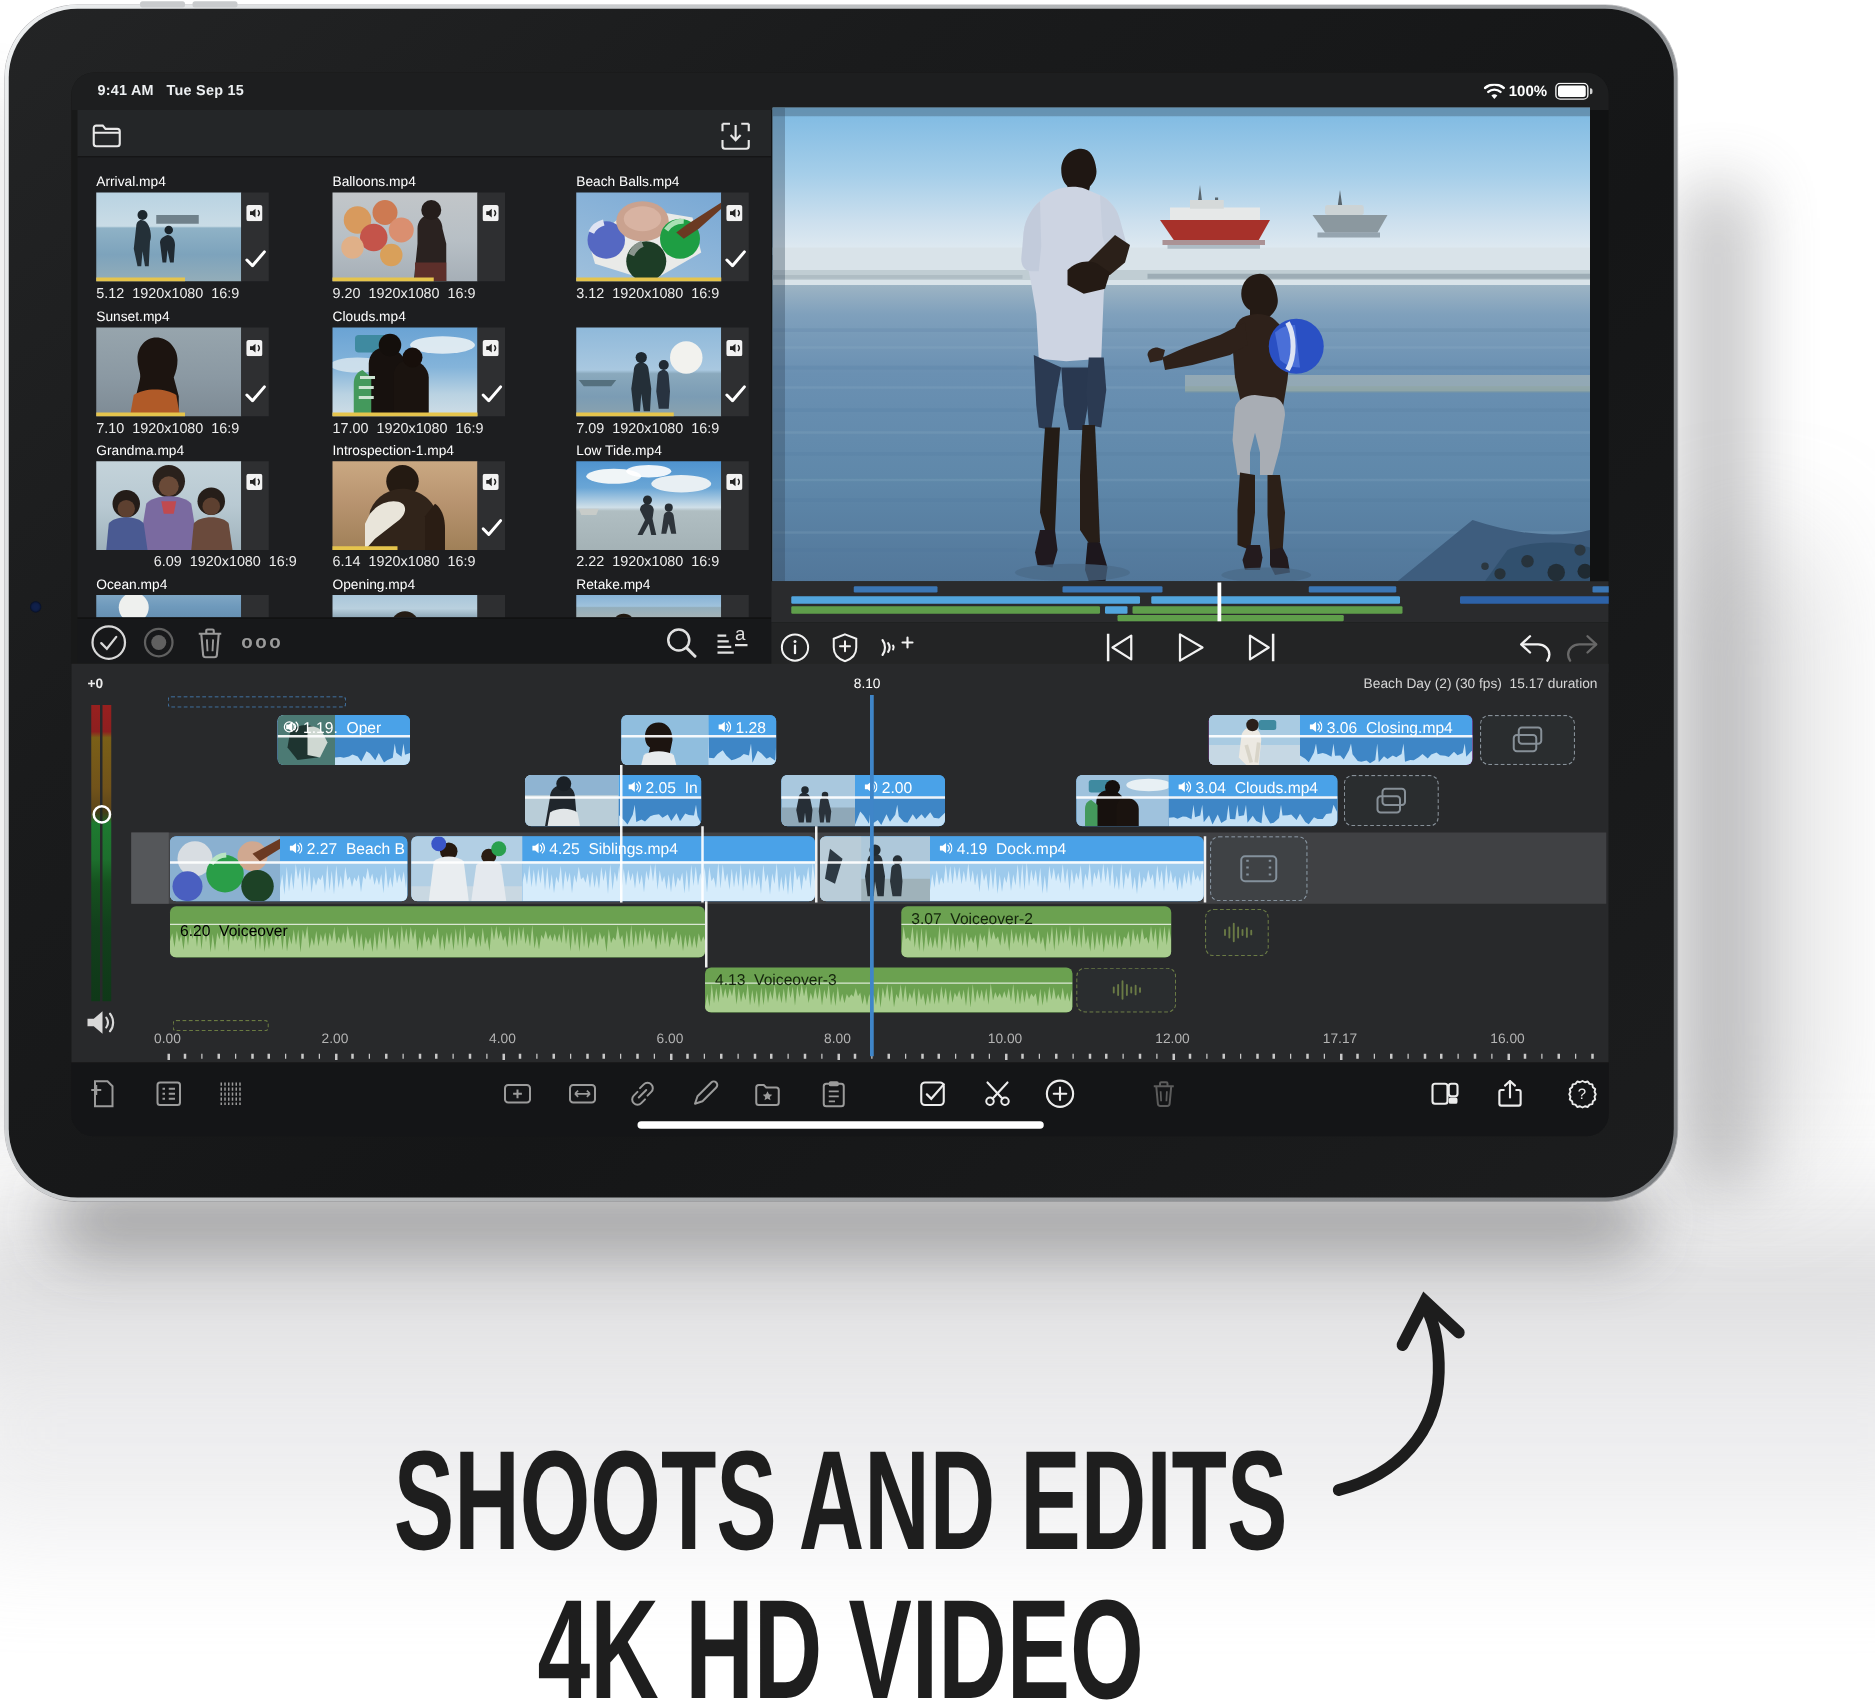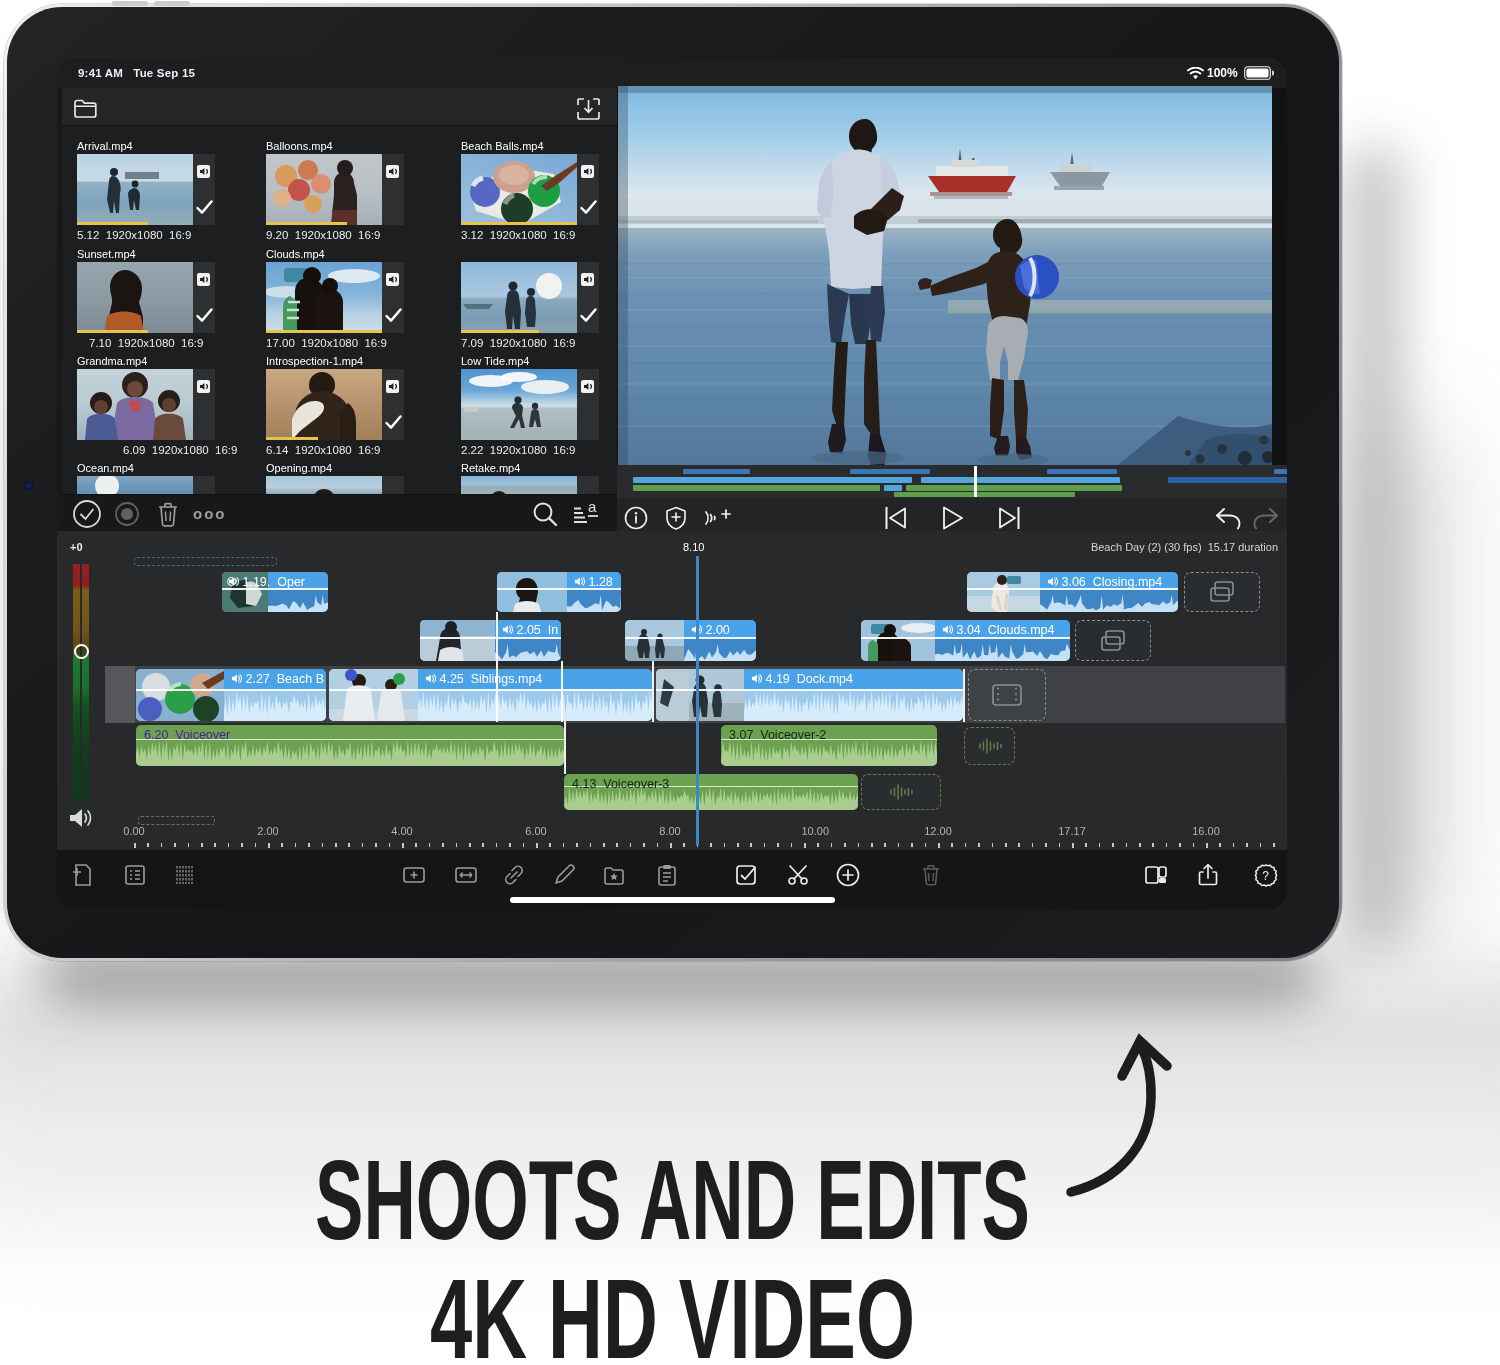--- a/index.html
+++ b/index.html
@@ -130,21 +130,21 @@
       <div style="position:absolute;left:136px;top:204px;width:22px;height:71px;background:#2e2f31;"></div>
       <div style="position:absolute;left:140px;top:214px;width:14px;height:14px;"><svg width="13" height="13" viewBox="0 0 13 13">
           <rect x="0" y="0" width="13" height="13" rx="2" fill="#f2f2f2"></rect>
           <path d="M3 5h2l2.4-2v7L5 8H3z" fill="#222"></path>
           <path d="M9.4 4.2a3.4 3.4 0 0 1 0 4.6" stroke="#222" stroke-width="1.2" fill="none"></path>
         </svg></div>
       <div style="position:absolute;left:139px;top:250px;width:17px;height:14px;"><svg width="17" height="14" viewBox="0 0 17 14">
           <path d="M1.5 8 6 12.6 15.5 1.5" stroke="#fff" stroke-width="2.4" fill="none" stroke-linecap="round" stroke-linejoin="round"></path>
         </svg></div>
       <div style="position:absolute;left:20px;top:272px;width:71px;height:3px;background:#e5c44c;"></div>
-      <div class="txt" style="position:absolute;left:32px;top:279px;width:178px;height:13px;font-size:11.5px;color:#ececec;line-height:13px;">7.10&nbsp; 1920x1080&nbsp; 16:9</div>
+      <div class="txt" style="position:absolute;left:20px;top:279px;width:178px;height:13px;font-size:11.5px;color:#ececec;line-height:13px;">7.10&nbsp; 1920x1080&nbsp; 16:9</div>
       <div class="txt" style="position:absolute;left:209px;top:190px;width:138px;height:13px;font-size:11px;color:#fff;line-height:13px;">Clouds.mp4</div>
       <div style="position:absolute;left:209px;top:204px;width:116px;height:71px;background:linear-gradient(180deg,#6aa3d4 0%,#84b4da 45%,#b9d2e2 75%,#cfdde6 100%);overflow:hidden;">
         <svg width="116" height="71" viewBox="0 0 116 71" style="position:absolute;left:0;top:0">
           <ellipse cx="88" cy="14" rx="26" ry="7" fill="#e8f0f4" opacity="0.9"></ellipse>
           <ellipse cx="20" cy="30" rx="22" ry="6" fill="#dde9ef" opacity="0.8"></ellipse>
           <rect x="18" y="6" width="26" height="14" rx="3" fill="#3f8aa0"></rect>
           <path d="M42 16c-8 0-13 6-13 13v42h30V32c0-9-8-16-17-16z" fill="#17110e"></path>
           <circle cx="46" cy="14" r="9" fill="#140f0c"></circle>
           <path d="M60 26c-7 1-11 6-11 12v33h28V40c0-8-8-15-17-14z" fill="#1a130f"></path>
           <circle cx="64" cy="24" r="8" fill="#170f0b"></circle>
@@ -680,21 +680,21 @@
           <path d="M6 5.5h2M6 11h2M6 16.5h2M24 5.5h2M24 11h2M24 16.5h2" stroke="#84919c" stroke-width="1.6"></path>
         </svg>
       </div>
       <div style="position:absolute;left:79px;top:667px;width:428px;height:41px;border-radius:5px;overflow:hidden;background:#6ba150;">
         <div style="position:absolute;left:0;top:14px;width:428px;height:27px;">
           <svg width="428" height="27" style="position:absolute;left:0;bottom:0;display:block">
             <polygon points="0,27 0.0,13.9 1.8,7.6 3.6,19.0 5.4,5.5 7.2,14.5 9.0,8.7 10.8,20.9 12.6,5.8 14.4,17.6 16.2,3.0 18.0,12.2 19.8,4.3 21.6,18.5 23.4,1.3 25.2,20.7 27.0,2.9 28.8,14.7 30.6,1.0 32.4,22.9 34.2,8.1 36.0,21.6 37.8,6.9 39.6,12.5 41.4,3.9 43.2,17.5 45.0,1.7 46.8,22.4 48.6,4.3 50.4,13.8 52.2,8.9 54.0,13.5 55.8,10.1 57.6,17.0 59.4,6.2 61.2,15.9 63.0,5.5 64.8,14.2 66.6,0.9 68.4,21.5 70.2,2.9 72.0,20.6 73.8,2.7 75.6,22.6 77.4,9.7 79.2,20.3 81.0,8.4 82.8,18.4 84.6,8.0 86.4,13.5 88.2,5.4 90.0,21.1 91.8,2.6 93.6,22.1 95.4,9.6 97.2,16.6 99.0,4.3 100.8,17.0 102.6,4.5 104.4,22.9 106.2,4.5 108.0,12.4 109.8,1.5 111.6,19.9 113.4,10.7 115.2,17.5 117.0,5.6 118.8,18.1 120.6,8.2 122.4,14.5 124.2,6.8 126.0,18.2 127.8,6.9 129.6,14.1 131.4,2.3 133.2,15.9 135.0,10.1 136.8,15.9 138.6,6.7 140.4,15.5 142.2,1.6 144.0,12.9 145.8,8.9 147.6,20.5 149.4,4.4 151.2,19.5 153.0,7.5 154.8,21.9 156.6,10.4 158.4,16.5 160.2,10.7 162.0,22.5 163.8,6.6 165.6,21.7 167.4,5.6 169.2,16.2 171.0,3.1 172.8,21.6 174.6,2.2 176.4,12.9 178.2,8.8 180.0,20.5 181.8,5.5 183.6,21.2 185.4,1.1 187.2,14.9 189.0,3.5 190.8,16.7 192.6,2.3 194.4,12.9 196.2,4.0 198.0,21.9 199.8,10.6 201.6,20.2 203.4,5.5 205.2,14.9 207.0,10.4 208.8,17.8 210.6,8.0 212.4,12.5 214.2,2.7 216.0,21.2 217.8,8.7 219.6,21.7 221.4,6.7 223.2,16.8 225.0,6.5 226.8,21.3 228.6,3.7 230.4,17.9 232.2,3.4 234.0,20.4 235.8,0.6 237.6,19.6 239.4,10.3 241.2,12.4 243.0,6.6 244.8,19.1 246.6,9.3 248.4,18.5 250.2,3.2 252.0,16.5 253.8,10.4 255.6,21.9 257.4,1.9 259.2,13.2 261.0,1.5 262.8,12.4 264.6,5.1 266.4,13.7 268.2,9.4 270.0,19.2 271.8,1.8 273.6,18.0 275.4,3.9 277.2,17.5 279.0,2.8 280.8,13.9 282.6,2.4 284.4,16.2 286.2,7.8 288.0,18.1 289.8,1.0 291.6,19.8 293.4,9.5 295.2,20.5 297.0,8.7 298.8,12.2 300.6,5.3 302.4,12.8 304.2,8.4 306.0,14.0 307.8,7.8 309.6,14.9 311.4,7.7 313.2,15.5 315.0,1.0 316.8,16.3 318.6,3.7 320.4,21.9 322.2,3.6 324.0,17.6 325.8,6.2 327.6,22.4 329.4,1.6 331.2,18.6 333.0,5.8 334.8,20.1 336.6,10.5 338.4,15.5 340.2,7.7 342.0,17.8 343.8,6.3 345.6,12.8 347.4,8.9 349.2,22.7 351.0,4.2 352.8,15.6 354.6,10.7 356.4,13.3 358.2,1.3 360.0,12.9 361.8,8.9 363.6,20.4 365.4,5.1 367.2,18.9 369.0,0.7 370.8,19.1 372.6,5.1 374.4,17.7 376.2,4.5 378.0,16.5 379.8,2.9 381.6,12.7 383.4,5.0 385.2,14.8 387.0,7.8 388.8,21.0 390.6,8.0 392.4,17.1 394.2,3.0 396.0,16.3 397.8,5.5 399.6,19.0 401.4,10.4 403.2,13.1 405.0,5.5 406.8,17.5 408.6,7.9 410.4,21.8 412.2,8.5 414.0,18.9 415.8,8.3 417.6,19.4 419.4,9.4 421.2,19.7 423.0,7.5 424.8,14.8 426.6,9.9 428,13.5 428,27" fill="#a9cd8f"></polygon>
           </svg>
         </div>
         <div style="position:absolute;left:0;top:14px;width:428px;height:1.2px;background:rgba(255,255,255,0.75);"></div>
-        <div style="position:absolute;left:8px;top:3px;font-size:12.5px;color:#4c1d95;white-space:nowrap;">6.20&nbsp;&nbsp;Voiceover</div>
+        <div style="position:absolute;left:8px;top:13px;font-size:12.5px;color:#000000;white-space:nowrap;">6.20&nbsp;&nbsp;Voiceover</div>
       </div>
       <div style="position:absolute;left:664px;top:667px;width:216px;height:41px;border-radius:5px;overflow:hidden;background:#6ba150;">
         <div style="position:absolute;left:0;top:14px;width:216px;height:27px;">
           <svg width="216" height="27" style="position:absolute;left:0;bottom:0;display:block">
             <polygon points="0,27 0.0,22.5 1.8,2.0 3.6,12.4 5.4,10.8 7.2,14.1 9.0,1.8 10.8,19.2 12.6,4.1 14.4,21.8 16.2,2.9 18.0,22.5 19.8,3.8 21.6,18.6 23.4,10.1 25.2,19.6 27.0,10.0 28.8,19.8 30.6,1.0 32.4,21.7 34.2,6.6 36.0,15.5 37.8,2.5 39.6,21.3 41.4,6.5 43.2,22.3 45.0,8.5 46.8,22.5 48.6,6.4 50.4,19.7 52.2,6.8 54.0,14.9 55.8,10.4 57.6,15.5 59.4,8.6 61.2,22.5 63.0,7.2 64.8,13.7 66.6,9.0 68.4,19.4 70.2,2.4 72.0,12.7 73.8,6.0 75.6,12.5 77.4,10.0 79.2,17.6 81.0,5.8 82.8,16.6 84.6,7.3 86.4,22.0 88.2,3.7 90.0,16.2 91.8,6.5 93.6,15.4 95.4,6.7 97.2,18.0 99.0,5.0 100.8,19.4 102.6,6.0 104.4,13.1 106.2,10.8 108.0,16.0 109.8,5.0 111.6,16.5 113.4,10.1 115.2,22.4 117.0,5.8 118.8,16.5 120.6,1.5 122.4,21.8 124.2,2.3 126.0,18.1 127.8,4.1 129.6,15.7 131.4,4.2 133.2,14.2 135.0,0.9 136.8,17.9 138.6,8.7 140.4,19.1 142.2,2.6 144.0,19.6 145.8,1.1 147.6,16.6 149.4,9.0 151.2,22.1 153.0,5.3 154.8,21.3 156.6,5.7 158.4,17.8 160.2,6.5 162.0,22.9 163.8,8.2 165.6,17.3 167.4,8.0 169.2,19.1 171.0,4.2 172.8,20.6 174.6,9.0 176.4,18.7 178.2,10.2 180.0,12.3 181.8,5.7 183.6,19.0 185.4,4.0 187.2,14.0 189.0,7.6 190.8,16.8 192.6,3.3 194.4,12.6 196.2,10.5 198.0,16.0 199.8,1.8 201.6,14.5 203.4,3.2 205.2,21.5 207.0,2.4 208.8,15.1 210.6,1.5 212.4,17.2 214.2,2.7 216,13.5 216,27" fill="#a9cd8f"></polygon>
           </svg>
         </div>
         <div style="position:absolute;left:0;top:14px;width:216px;height:1.2px;background:rgba(255,255,255,0.75);"></div>
         <div style="position:absolute;left:8px;top:3px;font-size:12.5px;color:#14250c;white-space:nowrap;">3.07&nbsp;&nbsp;Voiceover-2</div>
       </div>
@@ -720,21 +720,21 @@
       <div style="position:absolute;left:439px;top:554px;width:2px;height:110px;background:rgba(255,255,255,0.92);"></div>
       <div style="position:absolute;left:504px;top:603px;width:2px;height:61px;background:rgba(255,255,255,0.92);"></div>
       <div style="position:absolute;left:595px;top:603px;width:2px;height:61px;background:rgba(255,255,255,0.92);"></div>
       <div style="position:absolute;left:507px;top:663px;width:2px;height:53px;background:rgba(255,255,255,0.92);"></div>
       <div style="position:absolute;left:906px;top:611px;width:2px;height:53px;background:rgba(255,255,255,0.92);"></div>
       <div class="txt" style="position:absolute;left:52px;top:767px;width:50px;height:13px;font-size:11px;color:#b4b4b4;text-align:center;line-height:13px;">0.00</div>
       <div class="txt" style="position:absolute;left:186px;top:767px;width:50px;height:13px;font-size:11px;color:#b4b4b4;text-align:center;line-height:13px;">2.00</div>
       <div class="txt" style="position:absolute;left:320px;top:767px;width:50px;height:13px;font-size:11px;color:#b4b4b4;text-align:center;line-height:13px;">4.00</div>
       <div class="txt" style="position:absolute;left:454px;top:767px;width:50px;height:13px;font-size:11px;color:#b4b4b4;text-align:center;line-height:13px;">6.00</div>
       <div class="txt" style="position:absolute;left:588px;top:767px;width:50px;height:13px;font-size:11px;color:#b4b4b4;text-align:center;line-height:13px;">8.00</div>
-      <div class="txt" style="position:absolute;left:722px;top:767px;width:50px;height:13px;font-size:11px;color:#b4b4b4;text-align:right;line-height:13px;">10.00</div>
+      <div class="txt" style="position:absolute;left:722px;top:767px;width:50px;height:13px;font-size:11px;color:#b4b4b4;text-align:center;line-height:13px;">10.00</div>
       <div class="txt" style="position:absolute;left:856px;top:767px;width:50px;height:13px;font-size:11px;color:#b4b4b4;text-align:center;line-height:13px;">12.00</div>
       <div class="txt" style="position:absolute;left:990px;top:767px;width:50px;height:13px;font-size:11px;color:#b4b4b4;text-align:center;line-height:13px;">17.17</div>
       <div class="txt" style="position:absolute;left:1124px;top:767px;width:50px;height:13px;font-size:11px;color:#b4b4b4;text-align:center;line-height:13px;">16.00</div>
       <div style="position:absolute;left:77.0px;top:785px;width:1.5px;height:5px;background:#c8c8c8;"></div>
       <div style="position:absolute;left:90.4px;top:785px;width:1.5px;height:4px;background:#c8c8c8;"></div>
       <div style="position:absolute;left:103.80000000000001px;top:785px;width:1.5px;height:4px;background:#c8c8c8;"></div>
       <div style="position:absolute;left:117.19999999999999px;top:785px;width:1.5px;height:4px;background:#c8c8c8;"></div>
       <div style="position:absolute;left:130.6px;top:785px;width:1.5px;height:4px;background:#c8c8c8;"></div>
       <div style="position:absolute;left:144.0px;top:785px;width:1.5px;height:4px;background:#c8c8c8;"></div>
       <div style="position:absolute;left:157.4px;top:785px;width:1.5px;height:4px;background:#c8c8c8;"></div>

